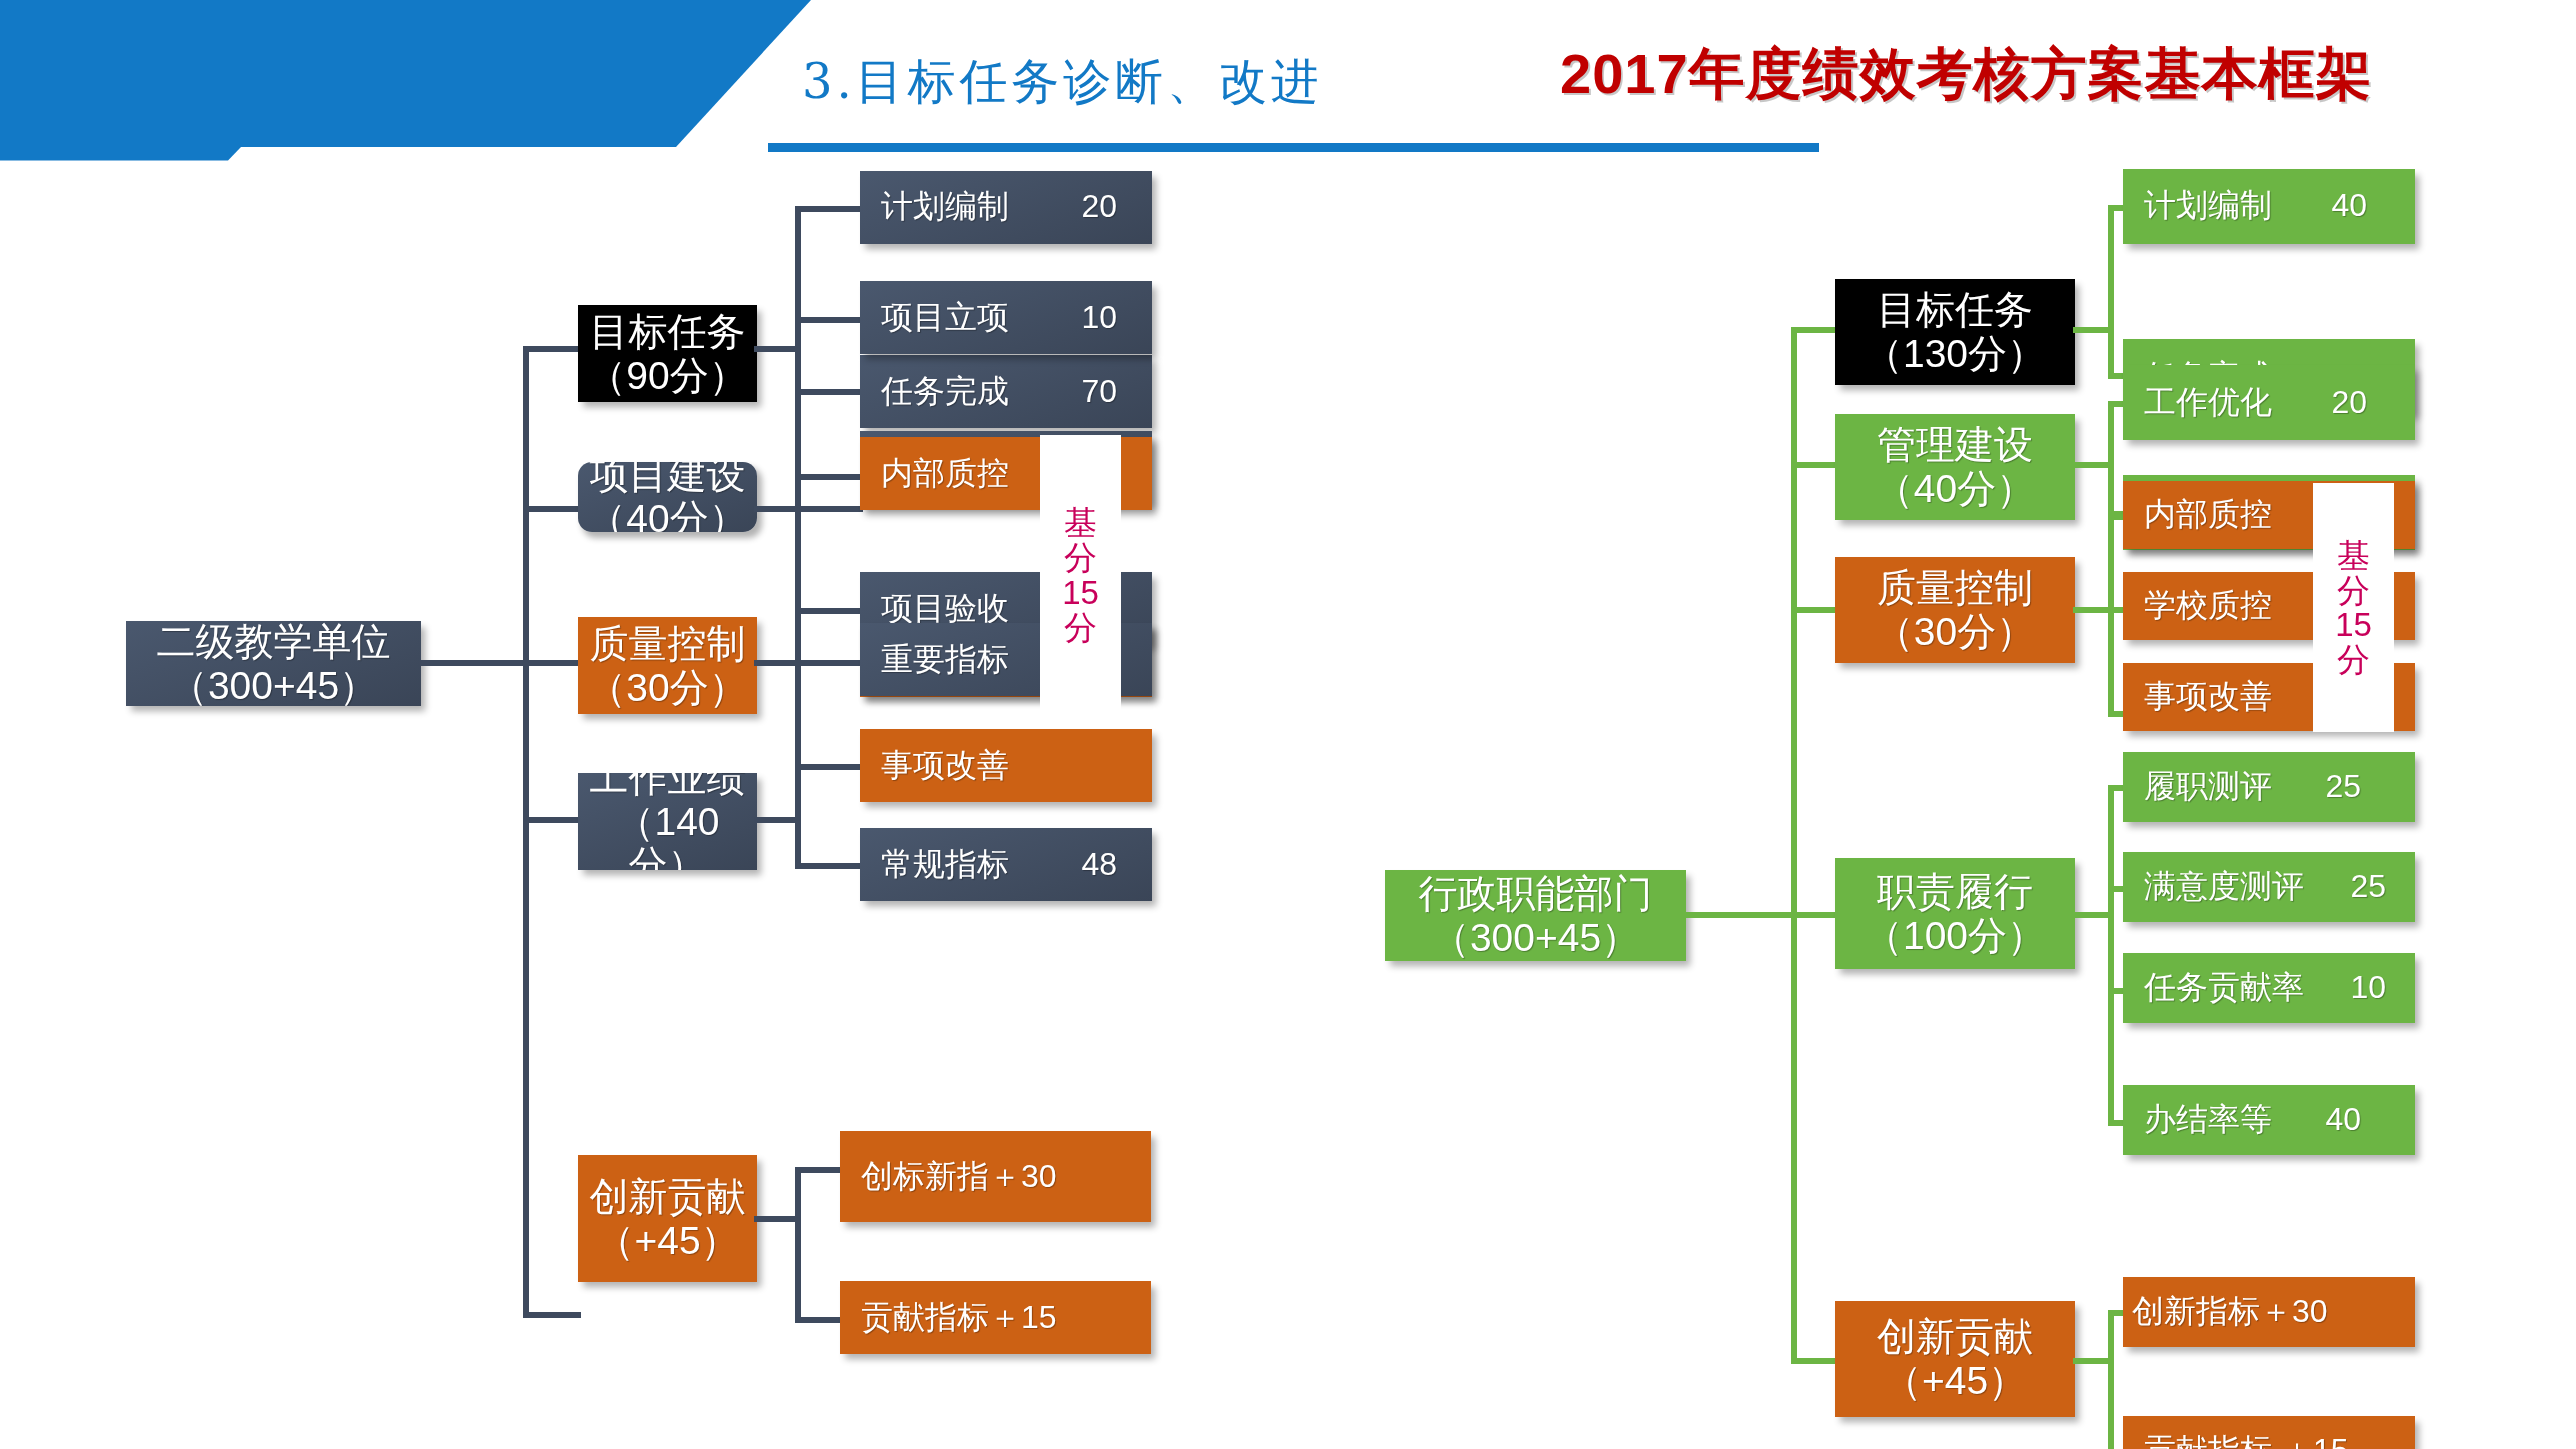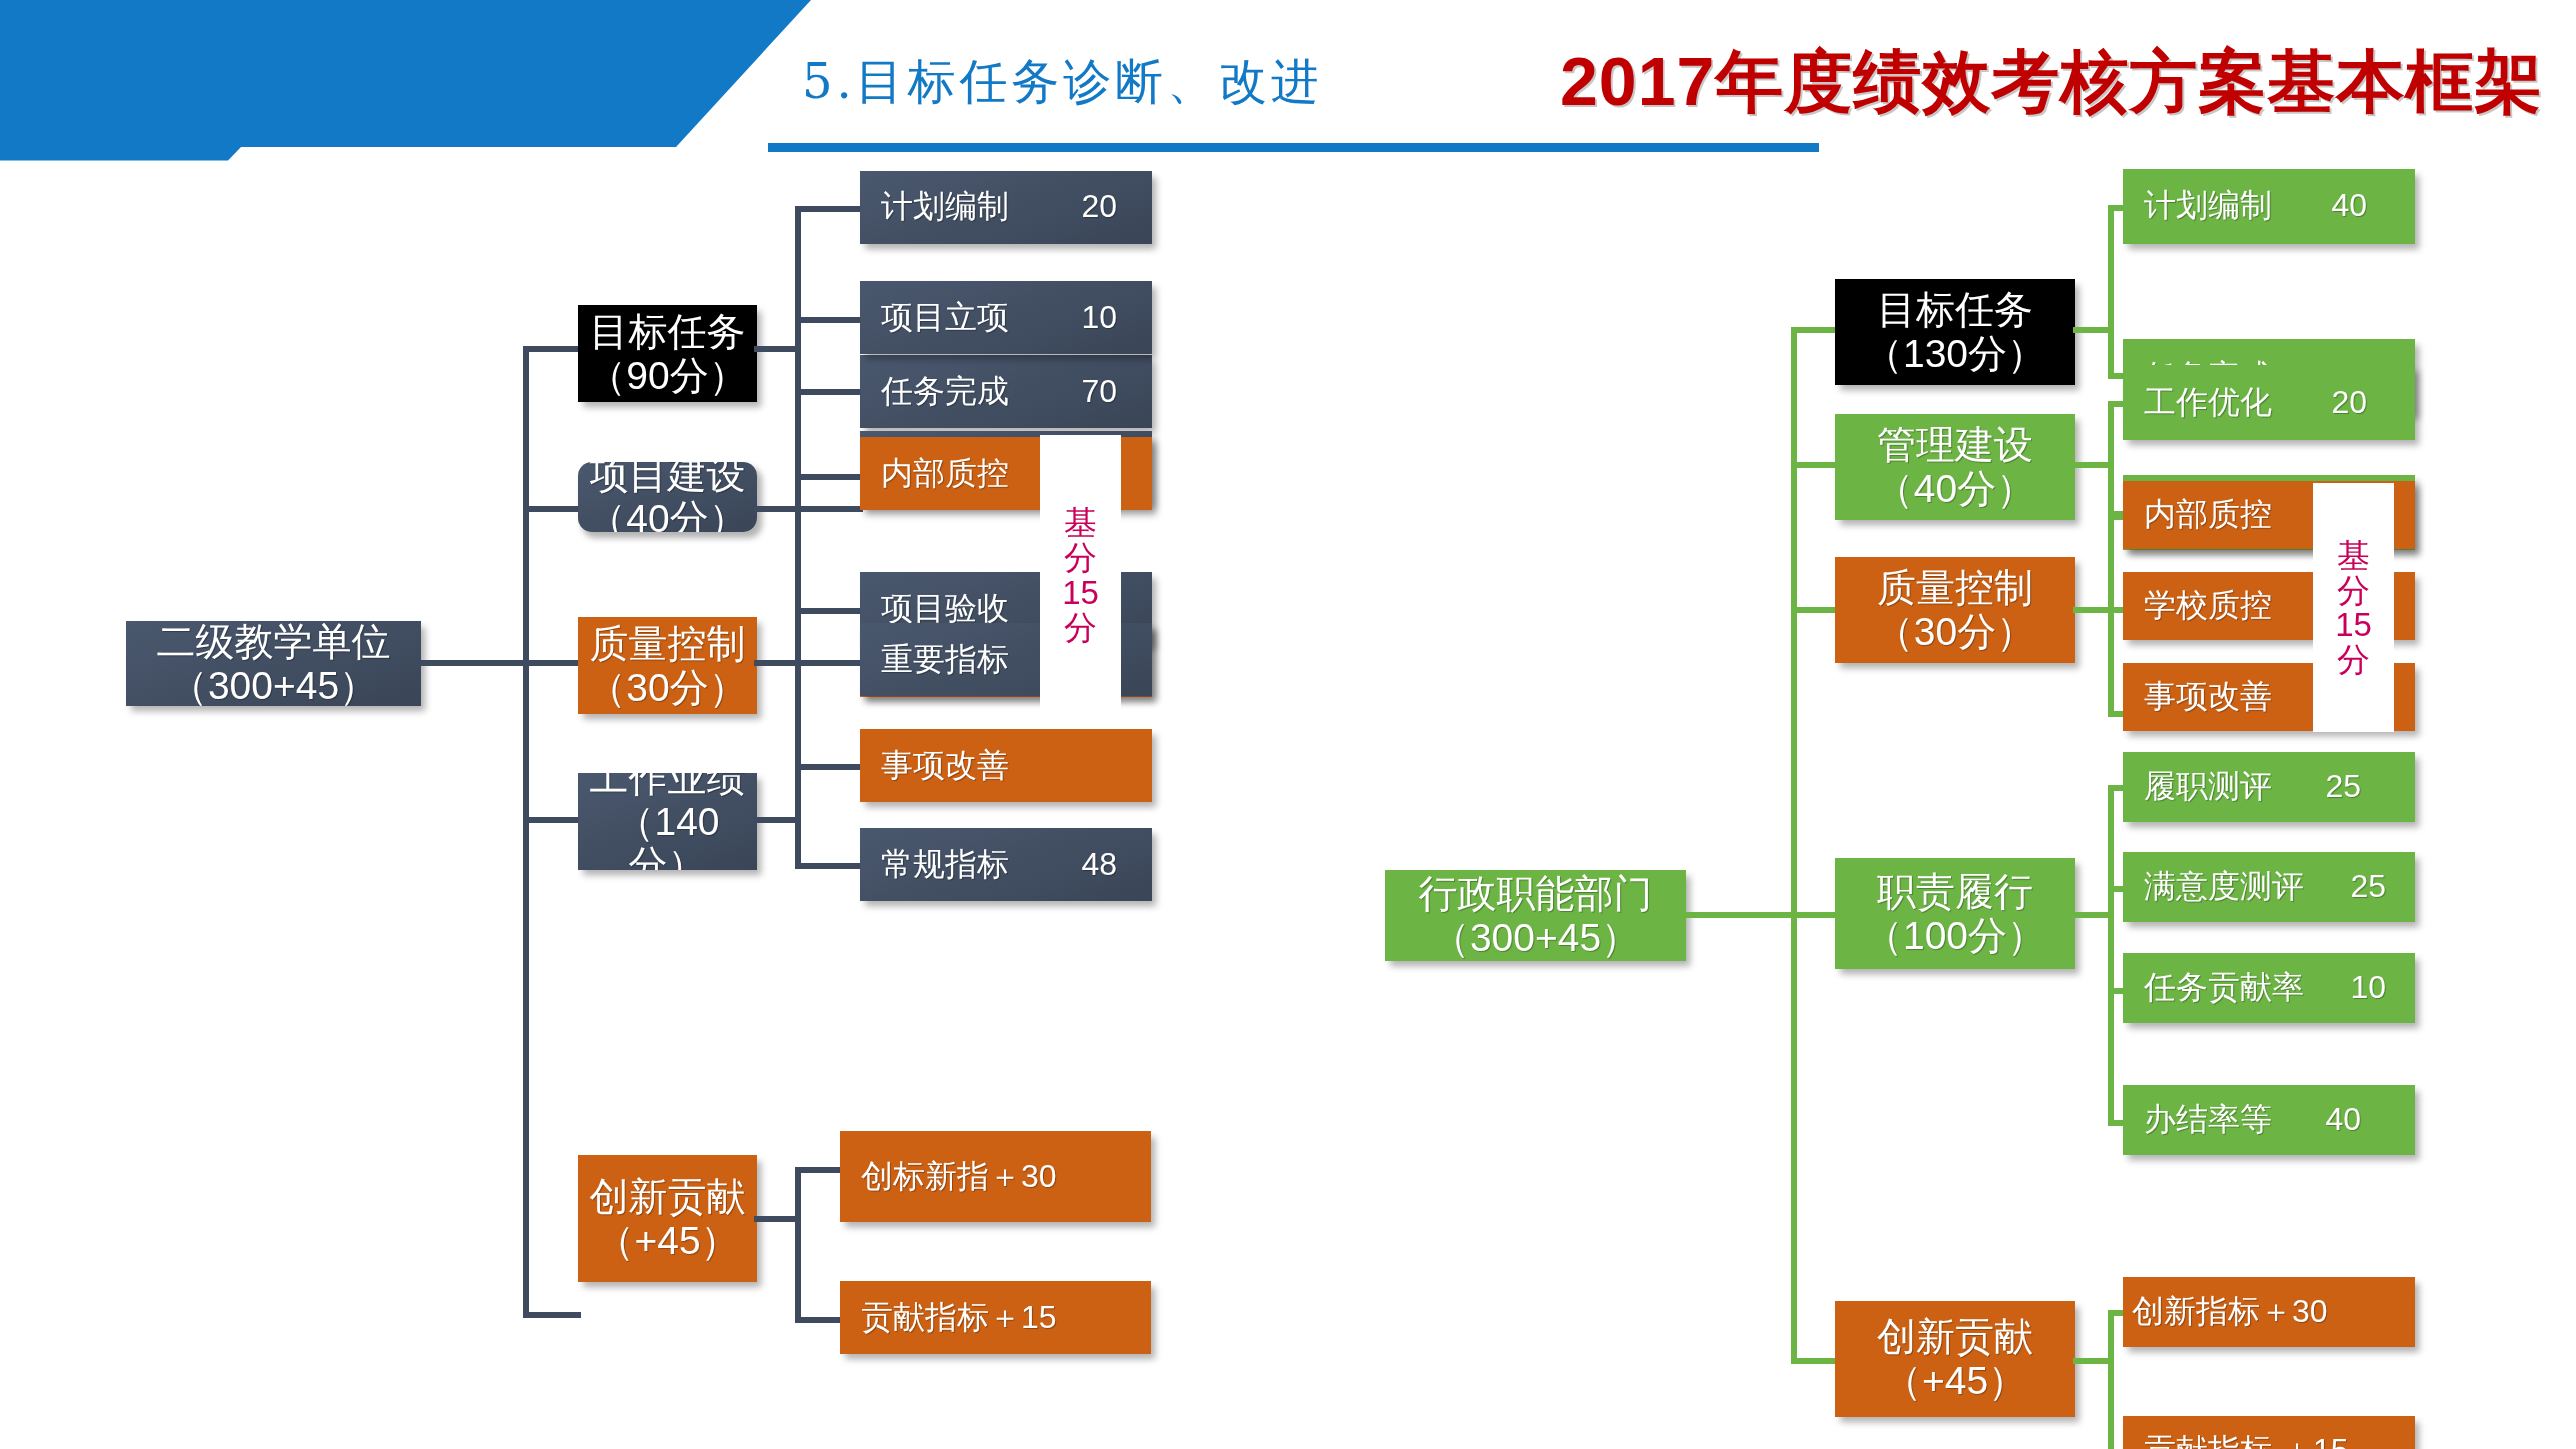--- a/index.html
+++ b/index.html
@@ -32,21 +32,21 @@
     position:absolute;left:802px;top:50px;
     color:#1279C6;font-size:48px;font-weight:500;letter-spacing:3.9px;
     font-family:"DejaVu Serif","Liberation Serif",serif;
     white-space:nowrap;
   }
   .hdr-underline{
     position:absolute;left:768px;top:143px;width:1051px;height:8.7px;background:#1279C6;
   }
   .hdr-title{
     position:absolute;left:1560px;top:37px;
-    color:#C00000;font-size:68px;font-weight:bold;letter-spacing:1px;
+    color:#C00000;font-size:56px;font-weight:bold;letter-spacing:1px;
     white-space:nowrap;
     text-shadow:1.9px 1.9px 0 rgba(0,0,0,0.22);
   }
 
   
   #canvas{position:absolute;left:0;top:155px;width:2576px;height:1295px;}
 
   
   .node{
     position:absolute;
@@ -86,21 +86,21 @@
   }
   .basebox span{display:block;writing-mode:horizontal-tb;text-align:center;}
   .basebox-inner{display:flex;flex-direction:column;align-items:center;justify-content:center;gap:1.9px;}
 </style>
 </head>
 <body>
 
 <div id="header">
   <div class="hdr-blue-shape"></div>
   <div class="hdr-blue-tail"></div>
-  <div class="hdr-sub">5.目标任务诊断、改进</div>
+  <div class="hdr-sub">3.目标任务诊断、改进</div>
   <div class="hdr-underline"></div>
   <div class="hdr-title">2017年度绩效考核方案基本框架</div>
 </div>
 
 <div id="canvas">
 
   <div>
 
     <div class="node root c-slate-grad" style="left:126px;top:466px;width:295px;height:85px;">二级教学单位
 （300+45）</div>

